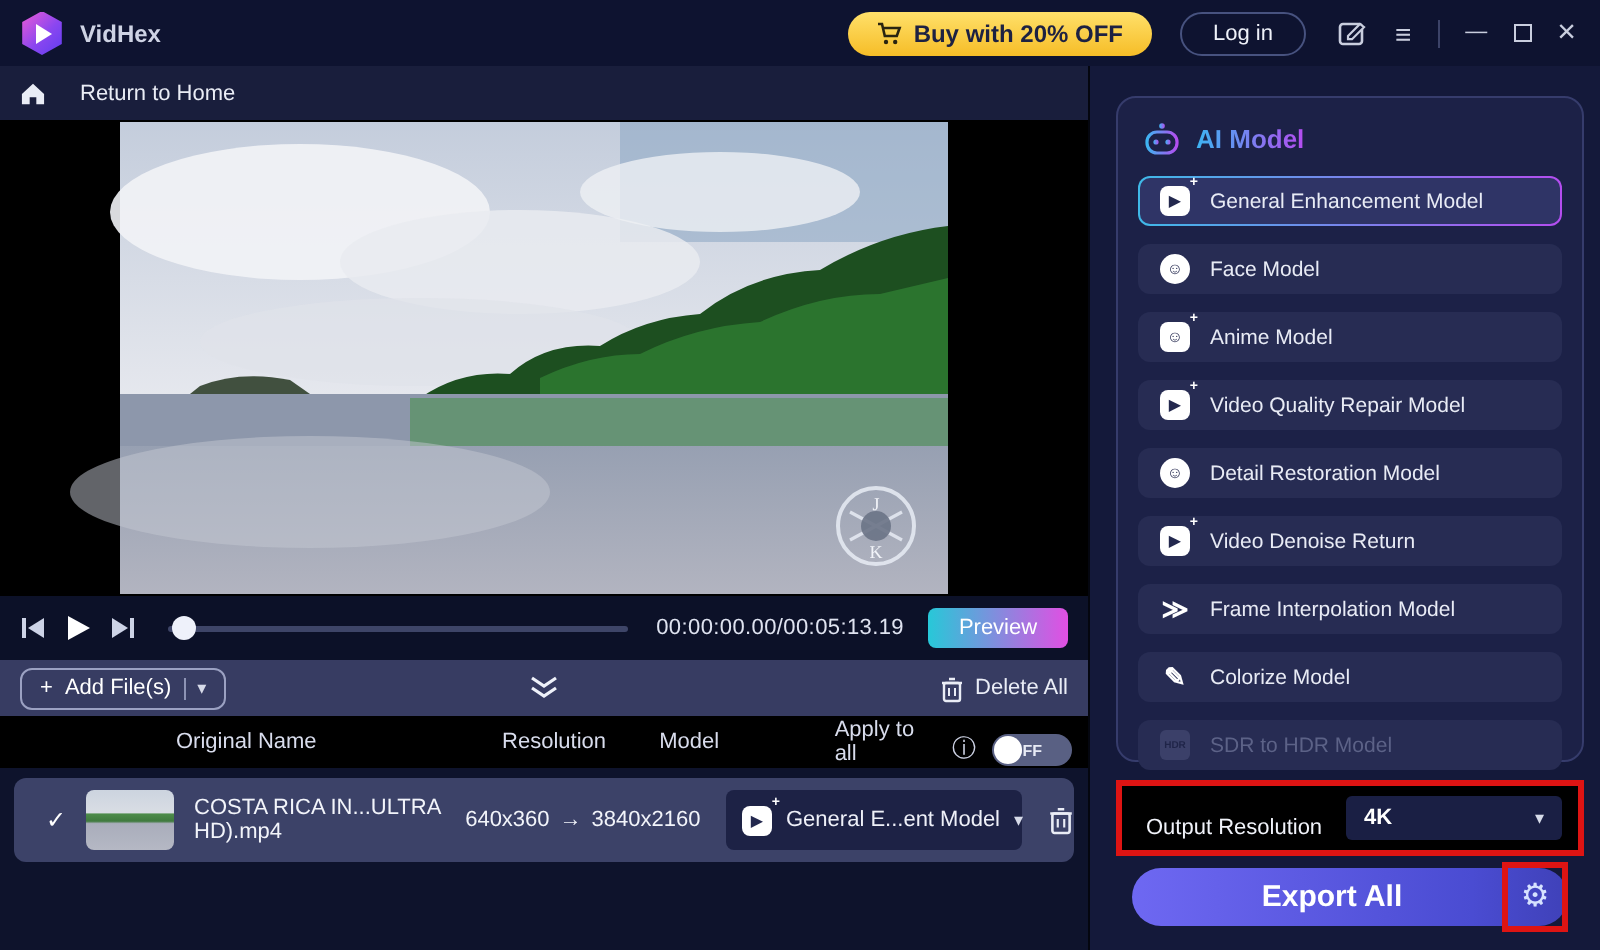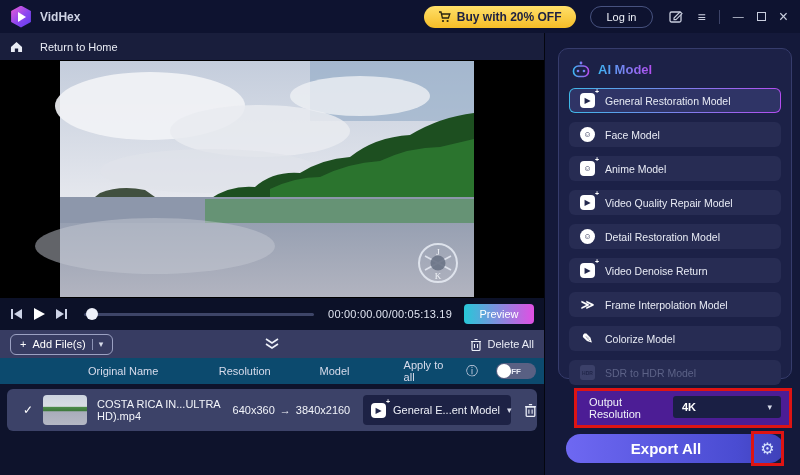--- a/index.html
+++ b/index.html
@@ -56,26 +56,26 @@
   .file-toolbar { height:28px; background:#373c62; display:flex; align-items:center;
     padding:0 10px; flex:none; position:relative; }
   .addfile-btn { display:flex; align-items:center; gap:6px; height:21px; padding:0 9px;
     border:1px solid #9ba1c2; border-radius:6px; font-size:11px; color:#fff; }
   .addfile-btn .mini-sep { width:1px; height:11px; background:#8d93b5; }
   .collapse-ic { position:absolute; left:50%; top:50%; transform:translate(-50%,-50%); }
   .deleteall-btn { margin-left:auto; display:flex; align-items:center; gap:6px;
     font-size:11px; color:#eaedf6; }
 
   
-  .thead { height:26px; background:#0c4a6e; display:flex; align-items:center;
+  .thead { height:26px; background:#000000; display:flex; align-items:center;
     font-size:11px; color:#d8dcec; flex:none; }
   .th-name { margin-left:88px; width:140px; }
-  .th-res { width:108px; }
+  .th-res { width:108px;text-align:center; }
   .th-model { width:90px; }
-  .th-right { margin-left:auto; display:flex; align-items:center; gap:18px; padding-right:8px; }
+  .th-right { margin-left:auto; display:flex; align-items:flex-end; gap:8px; padding-right:8px; }
   .info-ic { font-size:12px; color:#cdd2e4; }
   .toggle { width:40px; height:16px; border-radius:8px; background:#596083; position:relative;
     display:flex; align-items:center; justify-content:flex-end; padding:0 15px; }
   .toggle .knob { position:absolute; left:1px; top:1px; width:14px; height:14px;
     border-radius:50%; background:#fff; }
   .toggle .state { font-size:8px; font-weight:bold; color:#e8ebf5; }
 
   .tbody { flex:1; background:#0e132c; padding:5px 7px; min-height:0; }
   .file-row { height:42px; background:#3c4268; border-radius:6px; display:flex;
     align-items:center; padding-left:16px; font-size:11px; }
@@ -112,22 +112,22 @@
     -webkit-text-fill-color:transparent; }
   .model-list { margin-top:10px; display:flex; flex-direction:column; gap:9px; }
   .model-item { height:25px; border-radius:6px; background:#272c53; display:flex;
     align-items:center; gap:10px; padding:0 10px; font-size:10.5px; color:#e8ebf5;
     border:1px solid transparent; }
   .model-item.selected { background:linear-gradient(#2f3466,#2f3466) padding-box,
     linear-gradient(90deg,#3fb9e8,#b44df0) border-box; }
   .model-item.disabled { color:#5c6287; }
   .model-item.disabled .chip { opacity:.4; }
 
-  .output-row { margin-top:9px; border:3px solid #de1413; background:#4c1d95;
-    display:flex; align-items:flex-start; padding:5px 8px 5px 12px;margin-left:16px; }
+  .output-row { margin-top:9px; border:3px solid #de1413; background:#000000;
+    display:flex; align-items:flex-end; padding:5px 8px 5px 12px; }
   .output-label { flex:1; font-size:11px; color:#f0f2f9; }
   .output-dd { width:108px; height:22px; background:#1a1f44; border-radius:3px;
     display:flex; align-items:center; padding:0 9px; }
   .output-dd .val { flex:1; font-size:11px; font-weight:bold; color:#fff; }
 
   .export-row { margin-top:4px; position:relative; padding:2px 0; display:flex;
     justify-content:center; flex:none; }
   .export-btn { width:218px; height:29px; border-radius:15px;
     background:linear-gradient(90deg,#6e68f2,#4a4cd2 78%,#3f41b8);
     display:flex; align-items:center; justify-content:center; position:relative; }
@@ -315,21 +315,21 @@
             <rect x="2.5" y="6" width="15" height="10.5" rx="5" fill="none" stroke="url(#bot)" stroke-width="1.6"></rect>
             <circle cx="7" cy="11" r="1.3" fill="url(#bot)"></circle>
               <circle cx="13" cy="11" r="1.3" fill="url(#bot)"></circle>
           </svg>
           <span class="panel-title">AI Model</span>
         </div>
 
         <div class="model-list">
           <div class="model-item selected">
             <span class="chip spark">▶</span>
-            <span>General Restoration Model</span>
+            <span>General Enhancement Model</span>
           </div>
           <div class="model-item">
             <span class="chip rnd">☺</span>
             <span>Face Model</span>
           </div>
           <div class="model-item">
             <span class="chip spark">☺</span>
             <span>Anime Model</span>
           </div>
           <div class="model-item">

